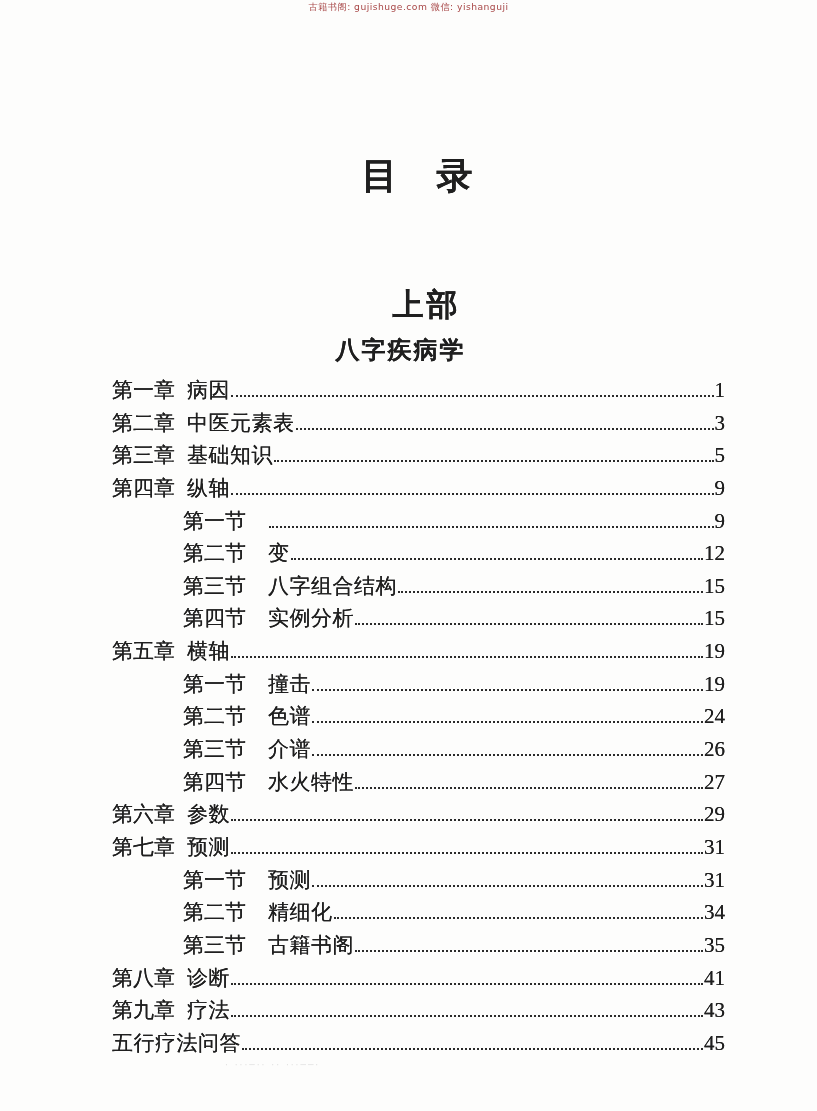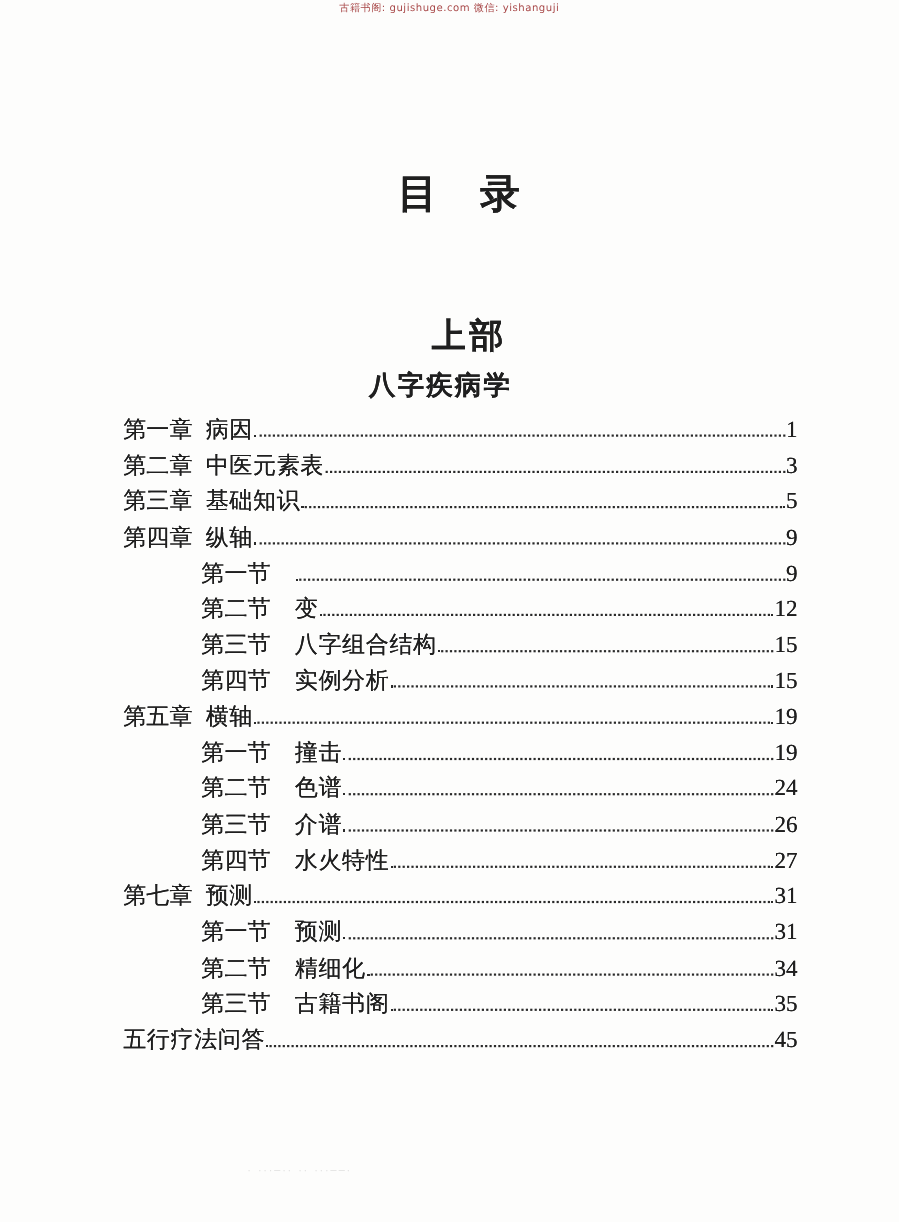--- a/index.html
+++ b/index.html
@@ -188,20 +188,26 @@
     <span class="leader"></span>
     <span class="page">26</span>
   </div>
     <div class="toc-row section">
     <span class="label">第四节</span>
     <span class="title">水火特性</span>
     <span class="leader"></span>
     <span class="page">27</span>
   </div>
     <div class="toc-row chapter">
+    <span class="label">第六章</span>
+    <span class="title">参数</span>
+    <span class="leader"></span>
+    <span class="page">29</span>
+  </div>
+    <div class="toc-row chapter">
     <span class="label">第七章</span>
     <span class="title">预测</span>
     <span class="leader"></span>
     <span class="page">31</span>
   </div>
     <div class="toc-row section">
     <span class="label">第一节</span>
     <span class="title">预测</span>
     <span class="leader"></span>
     <span class="page">31</span>
@@ -211,20 +217,32 @@
     <span class="title">精细化</span>
     <span class="leader"></span>
     <span class="page">34</span>
   </div>
     <div class="toc-row section">
     <span class="label">第三节</span>
     <span class="title">古籍书阁</span>
     <span class="leader"></span>
     <span class="page">35</span>
   </div>
+    <div class="toc-row chapter">
+    <span class="label">第八章</span>
+    <span class="title">诊断</span>
+    <span class="leader"></span>
+    <span class="page">41</span>
+  </div>
+    <div class="toc-row chapter">
+    <span class="label">第九章</span>
+    <span class="title">疗法</span>
+    <span class="leader"></span>
+    <span class="page">43</span>
+  </div>
     <div class="toc-row plain">
 
     <span class="title">五行疗法问答</span>
     <span class="leader"></span>
     <span class="page">45</span>
   </div>
   </div>
 
 <div class="scan-artifact">·  ···─··  ··  ···──·</div>
 

